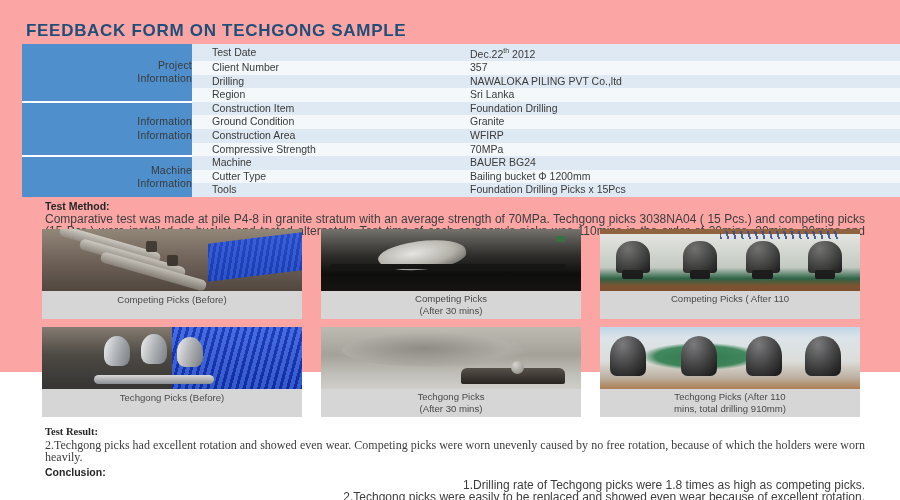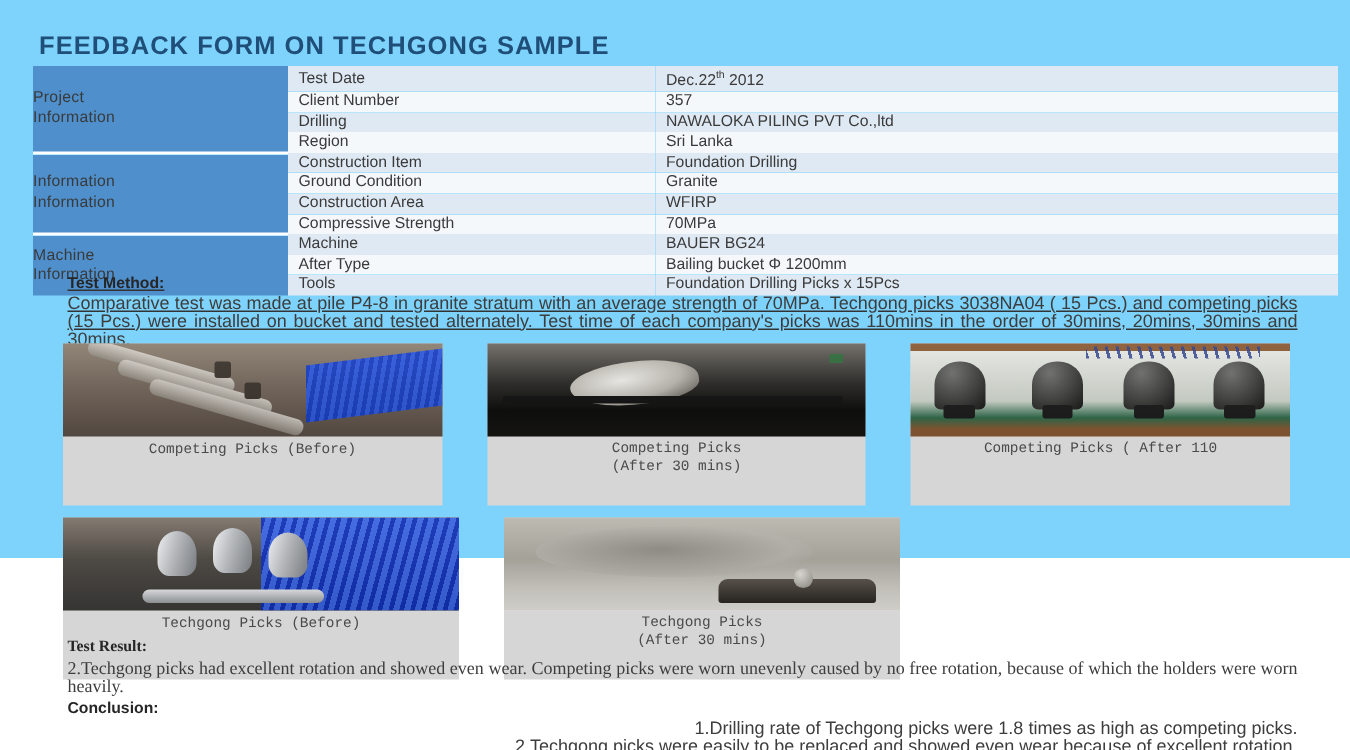--- a/index.html
+++ b/index.html
@@ -13,21 +13,21 @@
     font-family: "Liberation Sans", sans-serif;
     color: #333;
     overflow: hidden;
   }
   .page {
     position: relative;
     width: 900px;
     height: 372px;
     box-sizing: border-box;
     padding: 0;
-    background: #7dd3fc;
+    background: #fca5a5;
   }
 
   
   .title {
     position: absolute;
     left: 26px;
     top: 21px;
     font-size: 17px;
     font-weight: bold;
     letter-spacing: 0.7px;
@@ -39,33 +39,33 @@
   .info-table {
     position: absolute;
     left: 22px;
     top: 44px;
     width: 856px;
     border-collapse: collapse;
     table-layout: fixed;
   }
   .info-table td {
     height: 13.6px;
-    padding: 0 0 0 7px;
+    padding: 0 0 0 20px;
     font-size: 10.5px;
     color: #3a3a3a;
     vertical-align: middle;
     line-height: 13.6px;
     white-space: nowrap;
     overflow: hidden;
   }
   .cat-cell {
     width: 170px;
     background: #4e8fcc;
     color: #ffffff;
-    text-align: left;
+    text-align: right;
     font-size: 11px;
     font-weight: normal;
     padding: 0 !important;
     border-bottom: 2px solid #ffffff;
     line-height: 1.25;
     letter-spacing: 0.2px;
   }
   .cat-cell.last { border-bottom: none; }
   .lbl-cell { width: 238px; }
   .val-cell { width: 448px; }
@@ -86,32 +86,32 @@
     line-height: 12.5px;
   }
   .sec-body {
     font-size: 12px;
     color: #3d3d3d;
     line-height: 12.3px;
     text-align: justify;
   }
   .sec-body.nojust { text-align: right; }
 
-  #test-method { top: 183px; text-decoration: underline; }
+  #test-method { top: 200px; }
   #test-result { top: 426px; font-family: Liberation Serif, serif; }
   #conclusion  { top: 466px; }
 
   
   .grid {
     position: absolute;
     left: 42px;
     top: 229px;
     width: 818px;
   }
-  .grid-row { display: flex; gap: 30px; margin-bottom: 8px; font-family: Liberation Mono, monospace; }
+  .grid-row { display: flex; gap: 19px; margin-bottom: 8px; }
   .cell {
     width: 264px;
     background: #d6d6d6;
     box-sizing: border-box;
   }
   .photo {
     width: 100%;
     height: 62px;
     position: relative;
     overflow: hidden;
@@ -119,21 +119,21 @@
   }
   .cap {
     font-size: 9.6px;
     color: #4a4a4a;
     text-align: center;
     line-height: 11.5px;
     padding: 3px 2px 4px 2px;
     min-height: 20px;
     box-sizing: border-box;
   }
-  .cap.two { padding: 2px 2px 21px 2px; }
+  .cap.two { padding: 2px 2px 3px 2px; }
 
   
   .ph-inner { position: absolute; inset: 0; }
 
   
   .p1 { background:
       linear-gradient(180deg, #8b7f70 0%, #6e6157 55%, #5b4f46 100%); }
   .p1 .blue { position:absolute; right:0; top:14%; width:36%; height:62%;
       background: repeating-linear-gradient(100deg,#1a3fc0 0 3px,#2f59da 3px 6px);
       transform: skewY(-7deg); }
@@ -247,21 +247,21 @@
 
       <tr class="row-a">
         <td class="cat-cell last" rowspan="3">
           <div>Machine</div>
           <div>Information</div>
         </td>
         <td class="lbl-cell">Machine</td>
         <td class="val-cell">BAUER BG24</td>
       </tr>
       <tr class="row-b">
-        <td class="lbl-cell">After Type</td>
+        <td class="lbl-cell">Cutter Type</td>
         <td class="val-cell">Bailing bucket Φ 1200mm</td>
       </tr>
       <tr class="row-a">
         <td class="lbl-cell">Tools</td>
         <td class="val-cell">Foundation Drilling Picks x 15Pcs</td>
       </tr>
     </tbody>
   </table>
 
   <div class="sec" id="test-method">
@@ -349,20 +349,36 @@
             <div class="ball"></div>
             <div class="shade"></div>
           </div>
         </div>
         <div class="cap two">
           <div>Techgong Picks</div>
           <div>(After 30 mins)</div>
         </div>
       </div>
 
+      <div class="cell">
+        <div class="photo p6">
+          <div class="ph-inner">
+            <div class="grn2"></div>
+            <div class="bit2" style="left:4%;"></div>
+            <div class="bit2" style="left:31%;"></div>
+            <div class="bit2" style="left:56%;"></div>
+            <div class="bit2" style="left:79%;"></div>
+            <div class="shade"></div>
+          </div>
+        </div>
+        <div class="cap two">
+          <div>Techgong Picks (After 110</div>
+          <div>mins, total drilling 910mm)</div>
+        </div>
+      </div>
 
     </div>
   </div>
 
   <div class="sec" id="test-result">
     <div class="sec-head">Test Result:</div>
     <div class="sec-body">
       <span class="num">2.</span><span>Techgong picks had excellent rotation and showed even wear. Competing picks were worn unevenly caused by no free rotation, because of which the holders were worn heavily.</span>
     </div>
   </div>

